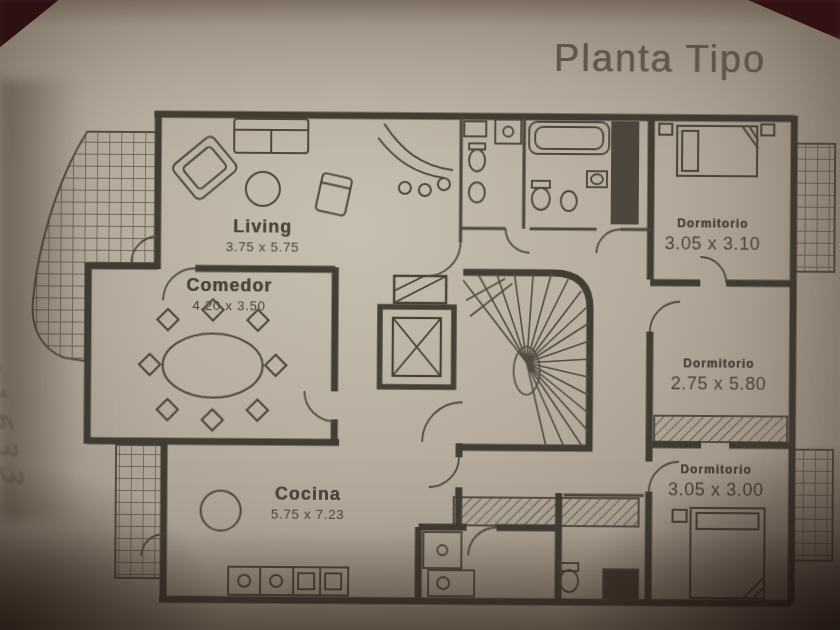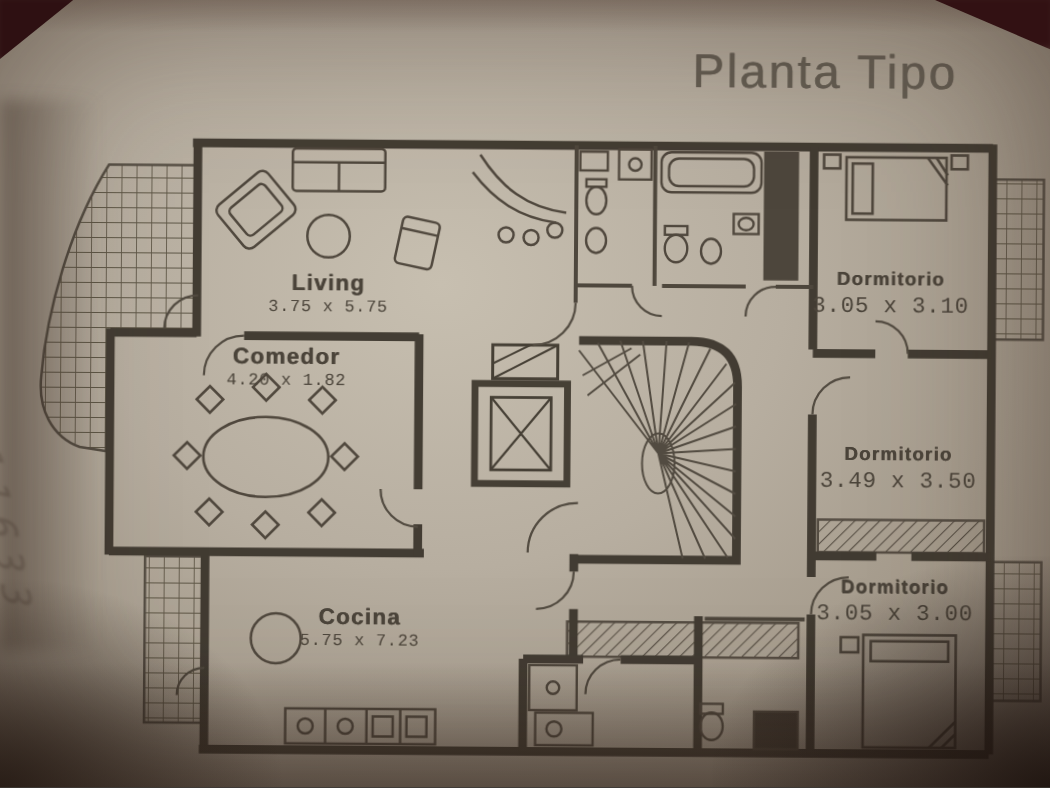--- a/index.html
+++ b/index.html
@@ -15,22 +15,22 @@
     position:absolute;left:552px;top:36px;width:270px;
     font-size:38px;letter-spacing:2px;color:#645d52;
     filter:blur(.5px);text-shadow:.6px 0 0 #6b6459;
   }
   .room-label{
     position:absolute;transform:translate(-50%,-50%);
     text-align:center;color:#4b443a;line-height:1.3;white-space:nowrap;
     filter:blur(.45px);
   }
   .room-name{font-size:18px;letter-spacing:1px;text-shadow:.4px 0 0 #4b443a;font-weight:bold;}
-  .room-dims{font-size:13.5px;letter-spacing:.6px;font-family:Liberation Mono, monospace;}
-  .room-label.small .room-name{font-size:15px;}
+  .room-dims{font-size:13.5px;letter-spacing:.6px;}
+  .room-label.small .room-name{font-size:12px;}
   .room-label.small .room-dims{font-size:18px;}
   .handwriting{
     position:absolute;left:6px;top:360px;width:40px;
     transform:rotate(78deg) skewX(-12deg);transform-origin:left top;
     font-family:"DejaVu Sans", sans-serif;font-style:italic;
     font-size:30px;letter-spacing:9px;color:#55493f;opacity:.4;filter:blur(1.1px);
   }
   
   .shade{position:absolute;pointer-events:none;}
   .vignette{inset:0;box-shadow:inset 0 0 140px rgba(62,46,36,.55);}
@@ -193,36 +193,36 @@
 
     <div class="title">Planta Tipo</div>
 
     <div class="room-label" style="left:262px;top:237px;">
       <div class="room-name">Living</div>
       <div class="room-dims">3.75 x 5.75</div>
     </div>
 
     <div class="room-label" style="left:229px;top:296px;text-align:center;">
       <div class="room-name">Comedor</div>
-      <div class="room-dims">4.20 x 1.82</div>
-    </div>
-
-    <div class="room-label" style="left:289px;top:504px;">
+      <div class="room-dims">4.20 x 3.50</div>
+    </div>
+
+    <div class="room-label" style="left:309px;top:504px;">
       <div class="room-name">Cocina</div>
       <div class="room-dims">5.75 x 7.23</div>
     </div>
 
     <div class="room-label small" style="left:712px;top:234px;">
       <div class="room-name">Dormitorio</div>
       <div class="room-dims">3.05 x 3.10</div>
     </div>
 
     <div class="room-label small" style="left:719px;top:374px;">
       <div class="room-name">Dormitorio</div>
-      <div class="room-dims">3.49 x 3.50</div>
+      <div class="room-dims">2.75 x 5.80</div>
     </div>
 
     <div class="room-label small" style="left:717px;top:480px;">
       <div class="room-name">Dormitorio</div>
       <div class="room-dims">3.05 x 3.00</div>
     </div>
 
     <div class="handwriting">11633</div>
   </div>
 

